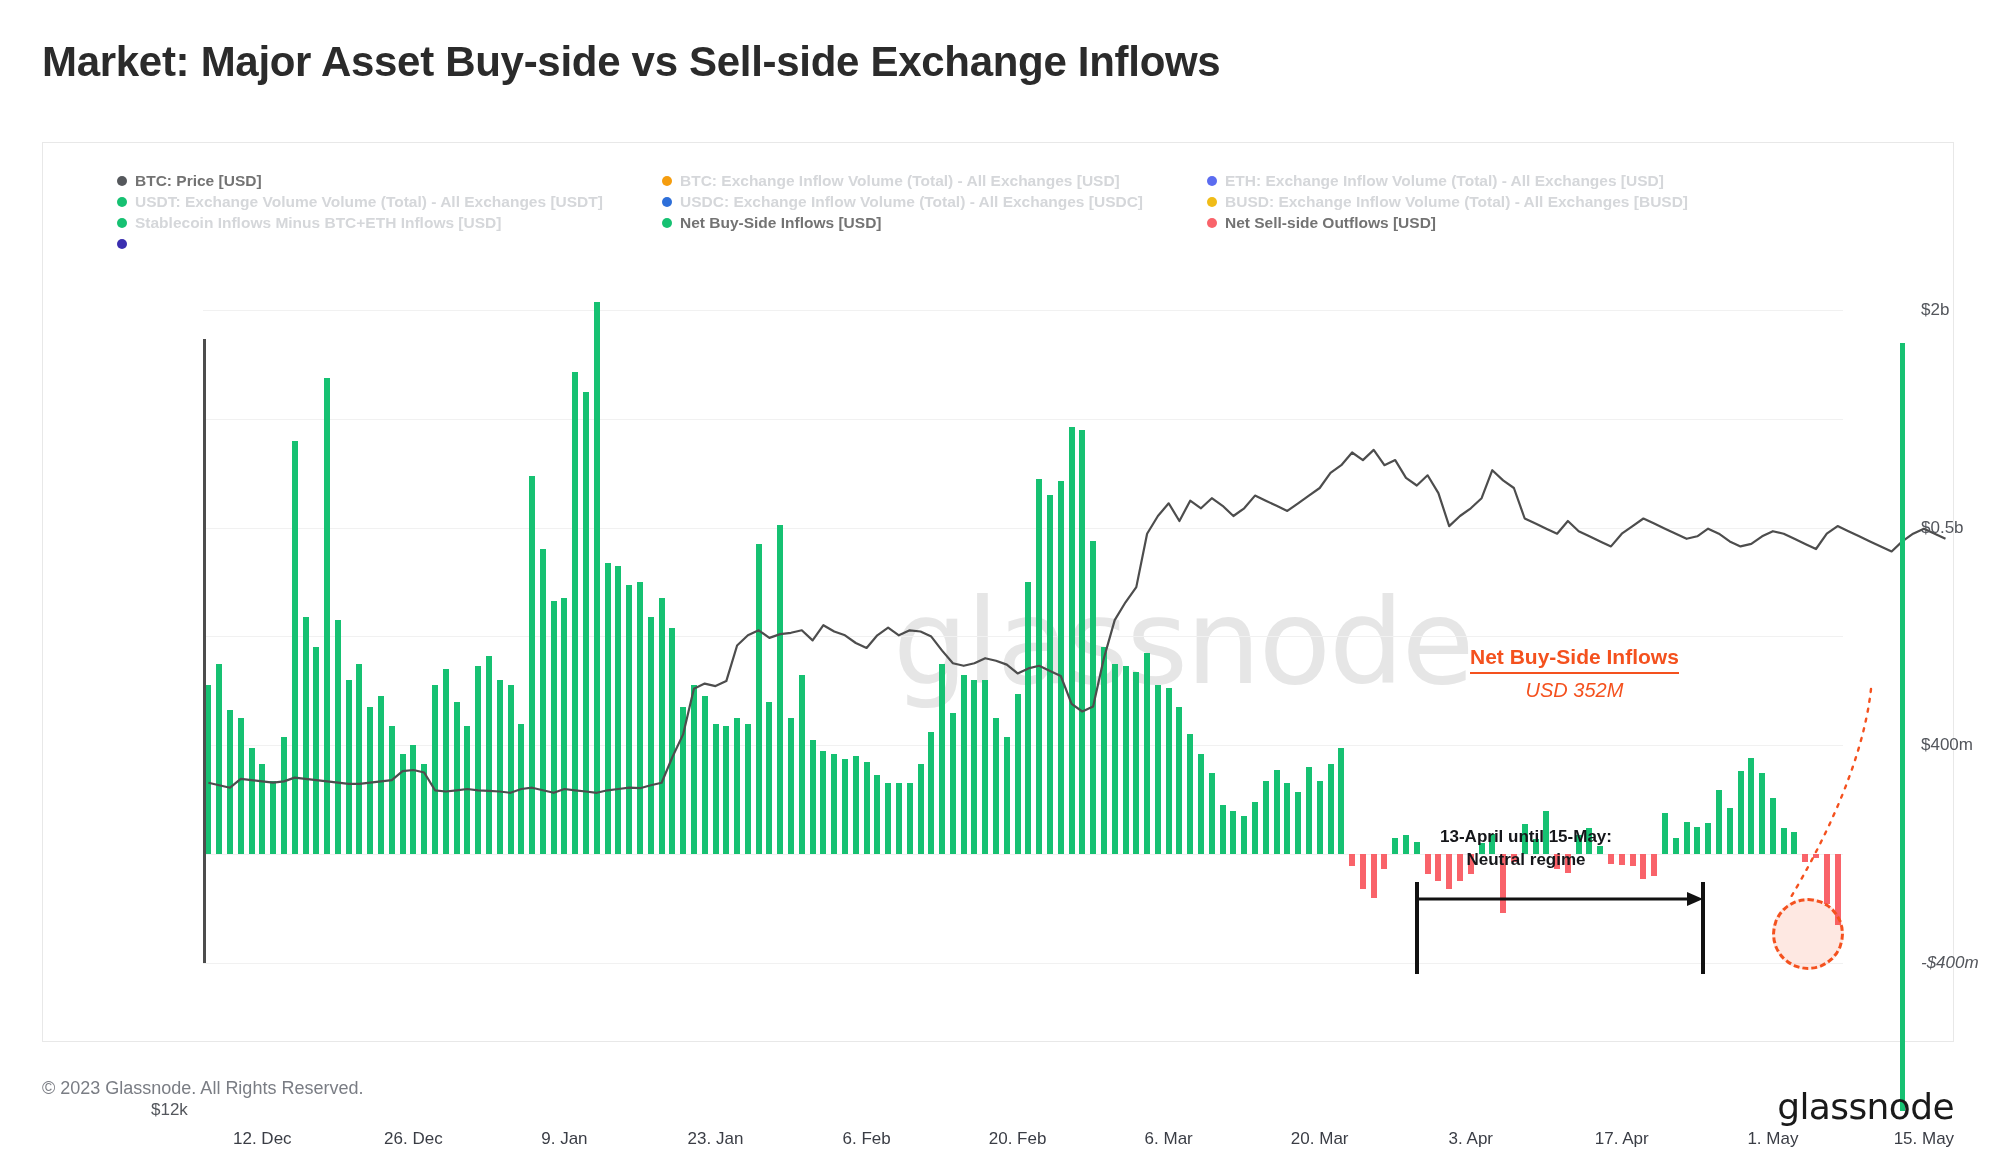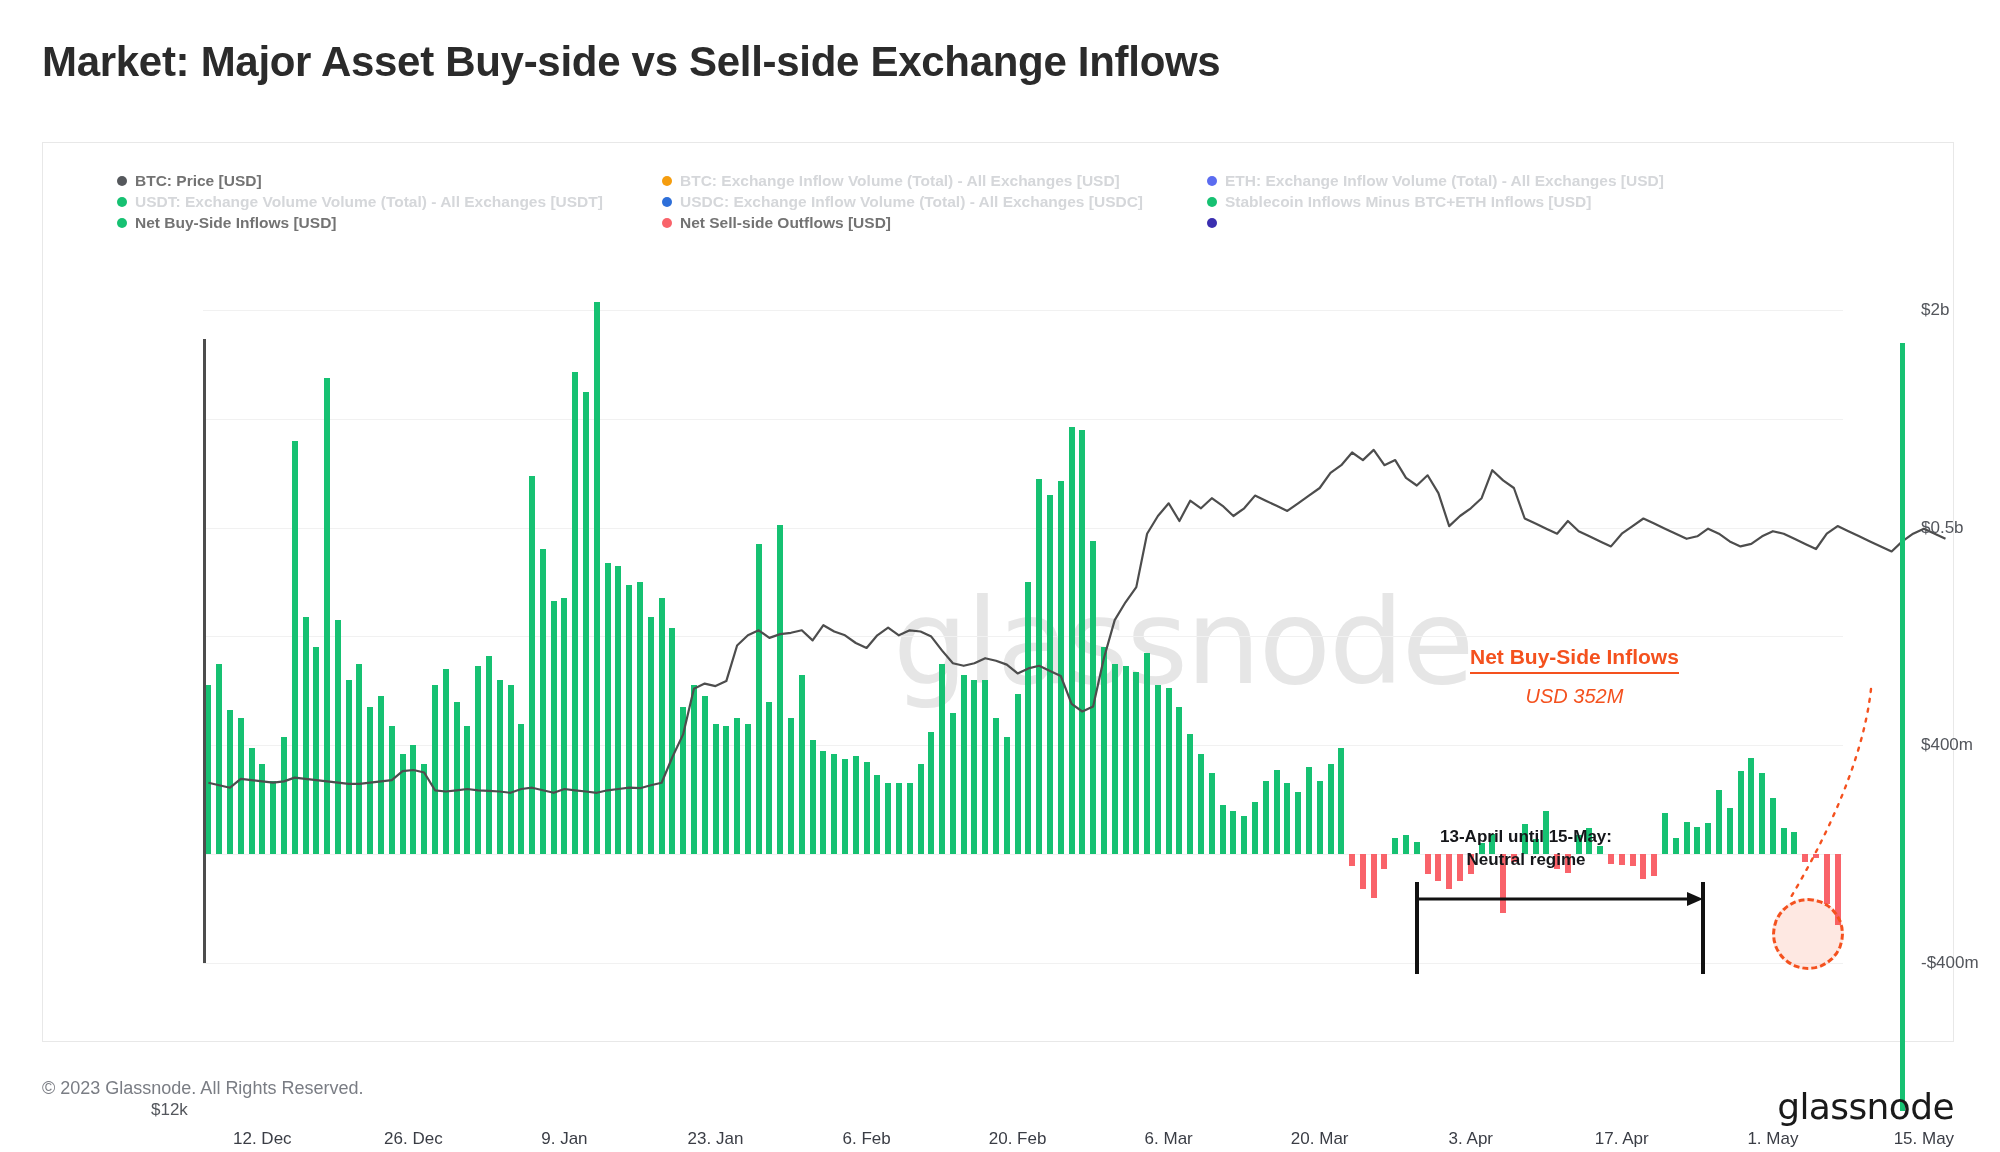--- a/index.html
+++ b/index.html
@@ -174,21 +174,21 @@
   #annot-inflow .a-title {
     font-size: 21px;
     font-weight: bold;
     border-bottom: 2px solid #f4511e;
     padding-bottom: 3px;
     display: inline-block;
   }
   #annot-inflow .a-sub {
     font-size: 20px;
     font-style: italic;
-    margin-top: 11px;
+    margin-top: 5px;
   }
 
   #annot-neutral {
     position: absolute;
     left: 1363px;
     top: 683px;
     width: 240px;
     text-align: center;
     font-size: 17px;
     font-weight: bold;
@@ -282,20 +282,24 @@
         <span class="legend-dot" style="background: rgb(91, 108, 240);"></span>
         <span class="legend-label">ETH: Exchange Inflow Volume (Total) - All Exchanges [USD]</span>
       </div>
       <div class="legend-item dim">
         <span class="legend-dot" style="background: rgb(22, 193, 114);"></span>
         <span class="legend-label">USDT: Exchange Volume Volume (Total) - All Exchanges [USDT]</span>
       </div>
       <div class="legend-item dim">
         <span class="legend-dot" style="background: rgb(46, 111, 217);"></span>
         <span class="legend-label">USDC: Exchange Inflow Volume (Total) - All Exchanges [USDC]</span>
+      </div>
+      <div class="legend-item dim">
+        <span class="legend-dot" style="background: rgb(240, 188, 24);"></span>
+        <span class="legend-label">BUSD: Exchange Inflow Volume (Total) - All Exchanges [BUSD]</span>
       </div>
       <div class="legend-item dim">
         <span class="legend-dot" style="background: rgb(22, 193, 114);"></span>
         <span class="legend-label">Stablecoin Inflows Minus BTC+ETH Inflows [USD]</span>
       </div>
       <div class="legend-item active">
         <span class="legend-dot" style="background: rgb(22, 193, 114);"></span>
         <span class="legend-label">Net Buy-Side Inflows [USD]</span>
       </div>
       <div class="legend-item active">
@@ -478,21 +482,21 @@
     <polyline id="price-path" fill="none" stroke="#4d4d4d" stroke-width="2.2" stroke-linejoin="round" points="5.4,581.7 16.2,584.2 27.0,586.7 37.8,577.9 48.6,579.1 59.3,580.4 70.1,581.7 80.9,580.4 91.7,576.6 102.5,577.9 113.3,579.1 124.1,580.4 134.9,581.7 145.7,582.9 156.4,582.9 167.2,581.7 178.0,580.4 188.8,579.1 199.6,570.2 210.4,569.0 221.2,571.5 232.0,589.3 242.8,590.5 253.6,589.3 264.3,588.0 275.1,589.3 285.9,589.8 296.7,590.5 307.5,591.8 318.3,588.0 329.1,586.7 339.9,589.3 350.7,591.8 361.4,588.0 372.2,589.3 383.0,590.5 393.8,591.8 404.6,589.3 415.4,588.0 426.2,586.7 437.0,587.2 447.8,584.2 458.6,581.7 469.3,556.3 480.1,533.4 490.9,487.7 501.7,482.6 512.5,485.1 523.3,480.1 534.1,444.5 544.9,434.3 555.7,429.3 566.4,436.9 577.2,433.1 588.0,431.8 598.8,429.3 609.6,439.4 620.4,424.2 631.2,430.5 642.0,434.3 652.8,442.0 663.6,447.0 674.3,434.3 685.1,426.7 695.9,434.3 706.7,429.3 717.5,430.5 728.3,435.6 739.1,449.6 749.9,462.3 760.7,464.8 771.4,462.3 782.2,457.2 793.0,459.7 803.8,463.6 814.6,472.4 825.4,467.4 836.2,464.8 847.0,469.9 857.8,475.0 868.6,502.9 879.3,510.5 890.1,505.5 900.9,457.2 911.7,419.1 922.5,401.3 933.3,386.1 944.1,332.7 954.9,315.0 965.7,302.3 976.4,320.0 987.2,299.7 998.0,307.3 1008.8,297.2 1019.6,304.8 1030.4,315.0 1041.2,307.3 1052.0,294.6 1062.8,299.7 1073.6,304.8 1084.3,309.9 1095.1,302.3 1105.9,294.6 1116.7,287.0 1127.5,271.8 1138.3,264.2 1149.1,251.5 1159.9,259.1 1170.7,248.9 1181.4,264.2 1192.2,259.1 1203.0,276.9 1213.8,284.5 1224.6,274.3 1235.4,292.1 1246.2,325.1 1257.0,315.0 1267.8,307.3 1278.6,297.2 1289.3,269.2 1300.1,279.4 1310.9,287.0 1321.7,317.5 1332.5,322.6 1343.3,327.7 1354.1,332.7 1364.9,320.0 1375.7,330.2 1386.4,335.3 1397.2,340.4 1408.0,345.4 1418.8,332.7 1429.6,325.1 1440.4,317.5 1451.2,322.6 1462.0,327.7 1472.8,332.7 1483.6,337.8 1494.3,335.3 1505.1,327.7 1515.9,332.7 1526.7,340.4 1537.5,345.4 1548.3,342.9 1559.1,335.3 1569.9,330.2 1580.7,332.7 1591.4,337.8 1602.2,342.9 1613.0,348.0 1623.8,332.7 1634.6,325.1 1645.4,330.2 1656.2,335.3 1667.0,340.4 1677.8,345.4 1688.6,350.5 1699.3,340.4 1710.1,332.7 1720.9,327.7 1731.7,332.7 1742.5,337.8"></polyline>
   </svg>
 
   <div id="y-axis-left"></div>
   <div id="y-axis-right"></div>
 
   <div id="ylabels-right">
       <div class="ylabel-right" style="top: 156.9px;">$2b</div>
       <div class="ylabel-right" style="top: 374.6px;">$0.5b</div>
       <div class="ylabel-right" style="top: 592.3px;">$400m</div>
-      <div class="ylabel-right" style="top: 810px;">-$400m</div>
+      <div class="ylabel-right" style="top: 810px; font-style: italic;">-$400m</div>
     </div>
   <div id="ylabel-left-bottom">$12k</div>
   <div id="xlabels">
       <div class="xlabel" style="left: 219.3px;">12. Dec</div>
       <div class="xlabel" style="left: 370.4px;">26. Dec</div>
       <div class="xlabel" style="left: 521.4px;">9. Jan</div>
       <div class="xlabel" style="left: 672.5px;">23. Jan</div>
       <div class="xlabel" style="left: 823.6px;">6. Feb</div>
       <div class="xlabel" style="left: 974.6px;">20. Feb</div>
       <div class="xlabel" style="left: 1125.7px;">6. Mar</div>

